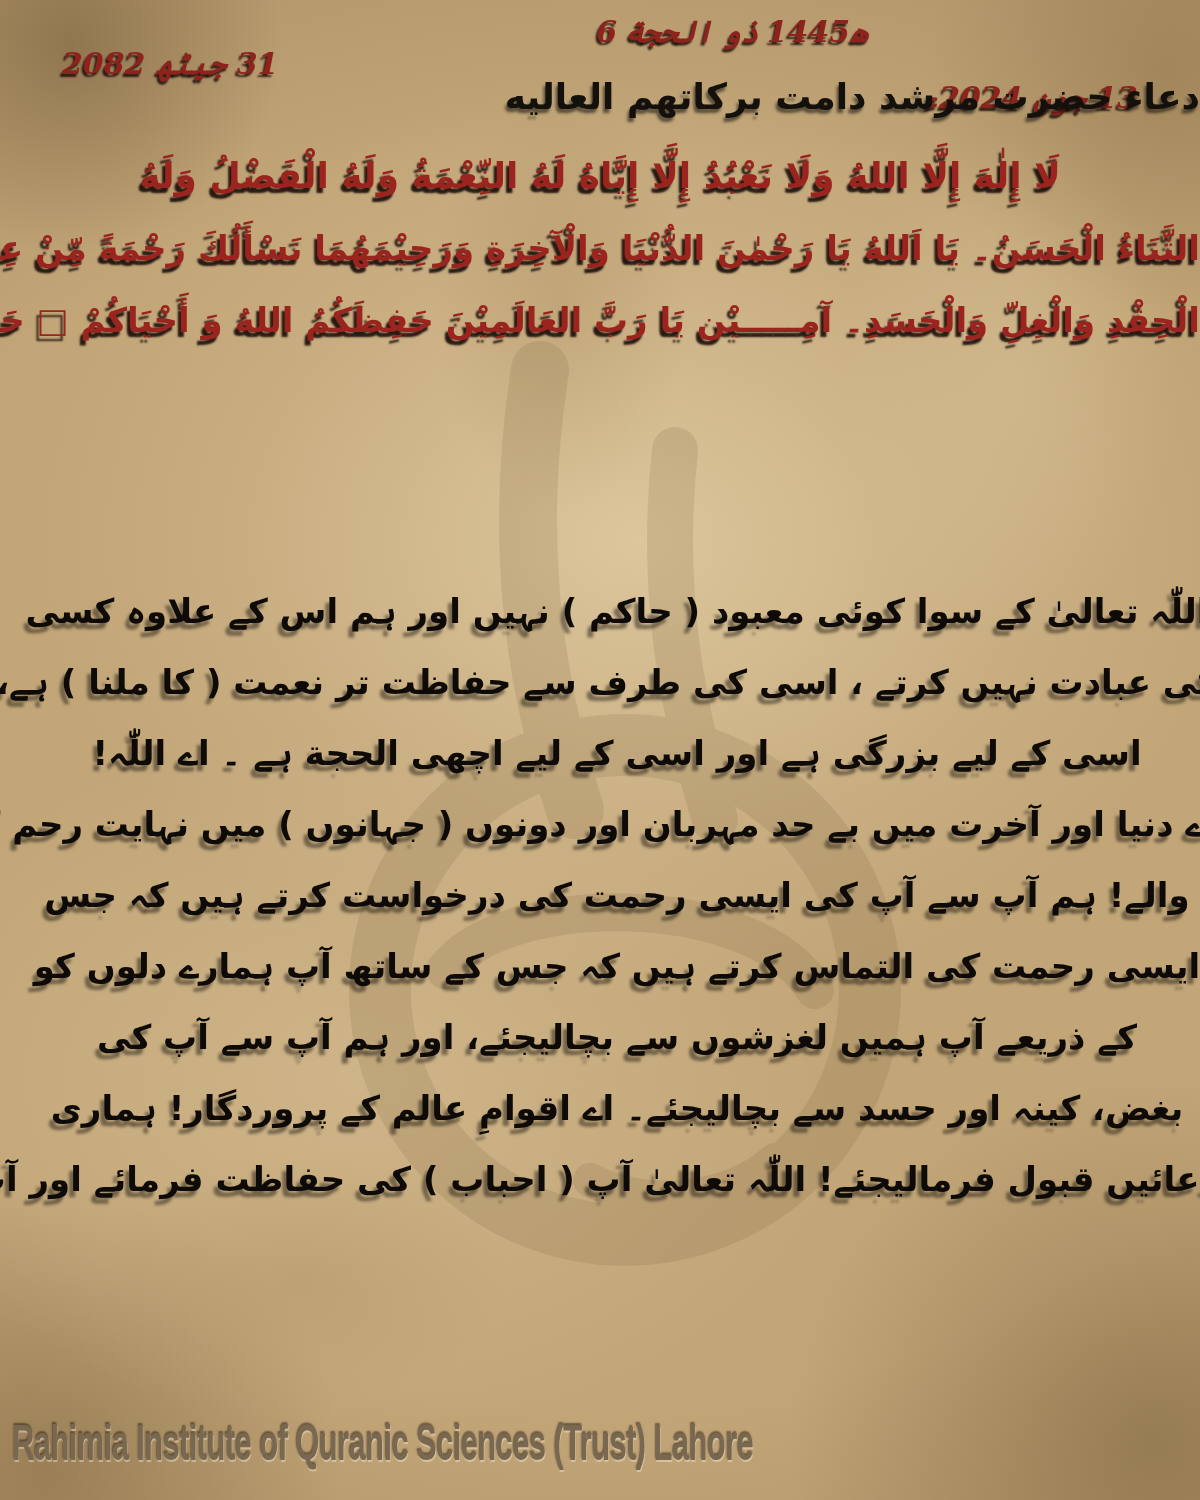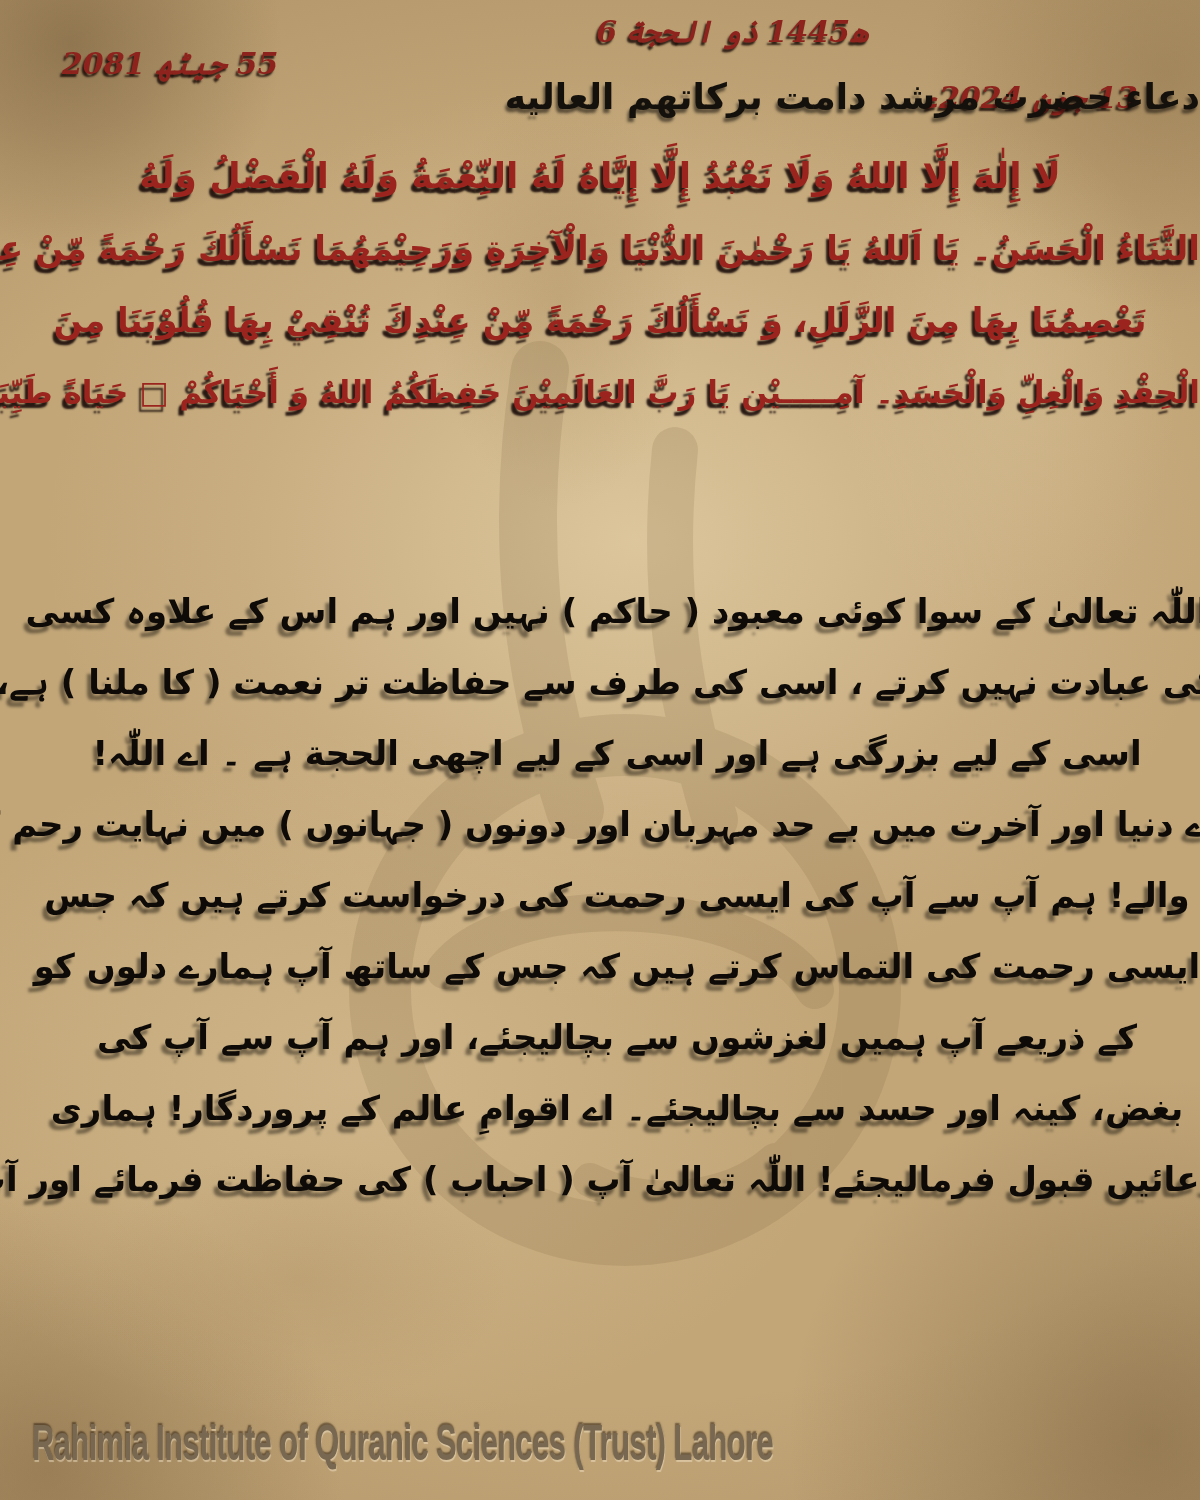--- a/index.html
+++ b/index.html
@@ -59,21 +59,21 @@
   .urdu .line{
     width:100%;text-align:center;direction:rtl;
     height:71px;line-height:71px;white-space:nowrap;
     font-weight:bold;font-size:34px;color:#0d0a07;
     text-shadow:-4px 6px 3px rgba(12,9,5,0.45);
   }
 
   .footer{
     position:absolute;left:0;bottom:28px;width:100%;
     display:flex;justify-content:space-between;align-items:center;
-    padding:0 32px;box-sizing:border-box;
+    padding:0 12px;box-sizing:border-box;
   }
   .footer-en{
     font-family:"Liberation Sans","DejaVu Sans",sans-serif;
     font-weight:bold;font-size:50px;letter-spacing:-1px;
     color:#786851;
     transform:scaleX(0.62);transform-origin:left center;
     white-space:nowrap;
     text-shadow:1px 2px 1px rgba(248,236,208,0.45), -1px -2px 2px rgba(42,28,12,0.55);
   }
 </style>
@@ -95,28 +95,27 @@
       <path d="M360 840 C 420 870, 500 860, 545 820" stroke-width="34"></path>
     </g>
   </svg>
 
   <div class="date date-center">
     <span>6</span>
     <span dir="rtl">ذو الحجة</span>
     <span dir="ltr">1445ھ</span>
   </div>
   <div class="date date-right" dir="rtl">13 جون 2024ء</div>
-  <div class="date date-left" dir="rtl">55 جیٹھ 2081</div>
+  <div class="date date-left" dir="rtl">31 جیٹھ 2082</div>
 
   <div class="title">دعاء حضرت مرشد دامت برکاتهم العاليه</div>
 
   <div class="dua">
     <div class="line">لَا إِلٰهَ إِلَّا اللهُ وَلَا نَعْبُدُ إِلَّا إِيَّاهُ لَهُ النِّعْمَةُ وَلَهُ الْفَضْلُ وَلَهُ</div>
     <div class="line">الثَّنَاءُ الْحَسَنُ۔ يَا اَللهُ يَا رَحْمٰنَ الدُّنْيَا وَالْآخِرَةِ وَرَحِيْمَهُمَا نَسْأَلُكَ رَحْمَةً مِّنْ عِنْدِكَ</div>
-    <div class="line">تَعْصِمُنَا بِهَا مِنَ الزَّلَلِ، وَ نَسْأَلُكَ رَحْمَةً مِّنْ عِنْدِكَ تُنْقِيْ بِهَا قُلُوْبَنَا مِنَ</div>
     <div class="line">الْحِقْدِ وَالْغِلِّ وَالْحَسَدِ۔ آمِـــــيْن يَا رَبَّ العَالَمِيْنَ حَفِظَكُمُ اللهُ وَ أَحْيَاكُمْ □ حَيَاةً طَيِّبَةً</div>
   </div>
 
   <div class="urdu">
     <div class="line">اللّٰہ تعالیٰ کے سوا کوئی معبود ( حاکم ) نہیں اور ہم اس کے علاوہ کسی</div>
     <div class="line">کی عبادت نہیں کرتے ، اسی کی طرف سے حفاظت تر نعمت ( کا ملنا ) ہے،</div>
     <div class="line">اسی کے لیے بزرگی ہے اور اسی کے لیے اچھی الحجة ہے ۔ اے اللّٰہ!</div>
     <div class="line">اے دنیا اور آخرت میں بے حد مہربان اور دونوں ( جہانوں ) میں نہایت رحم کرنے</div>
     <div class="line">والے! ہم آپ سے آپ کی ایسی رحمت کی درخواست کرتے ہیں کہ جس</div>
     <div class="line">ایسی رحمت کی التماس کرتے ہیں کہ جس کے ساتھ آپ ہمارے دلوں کو</div>

